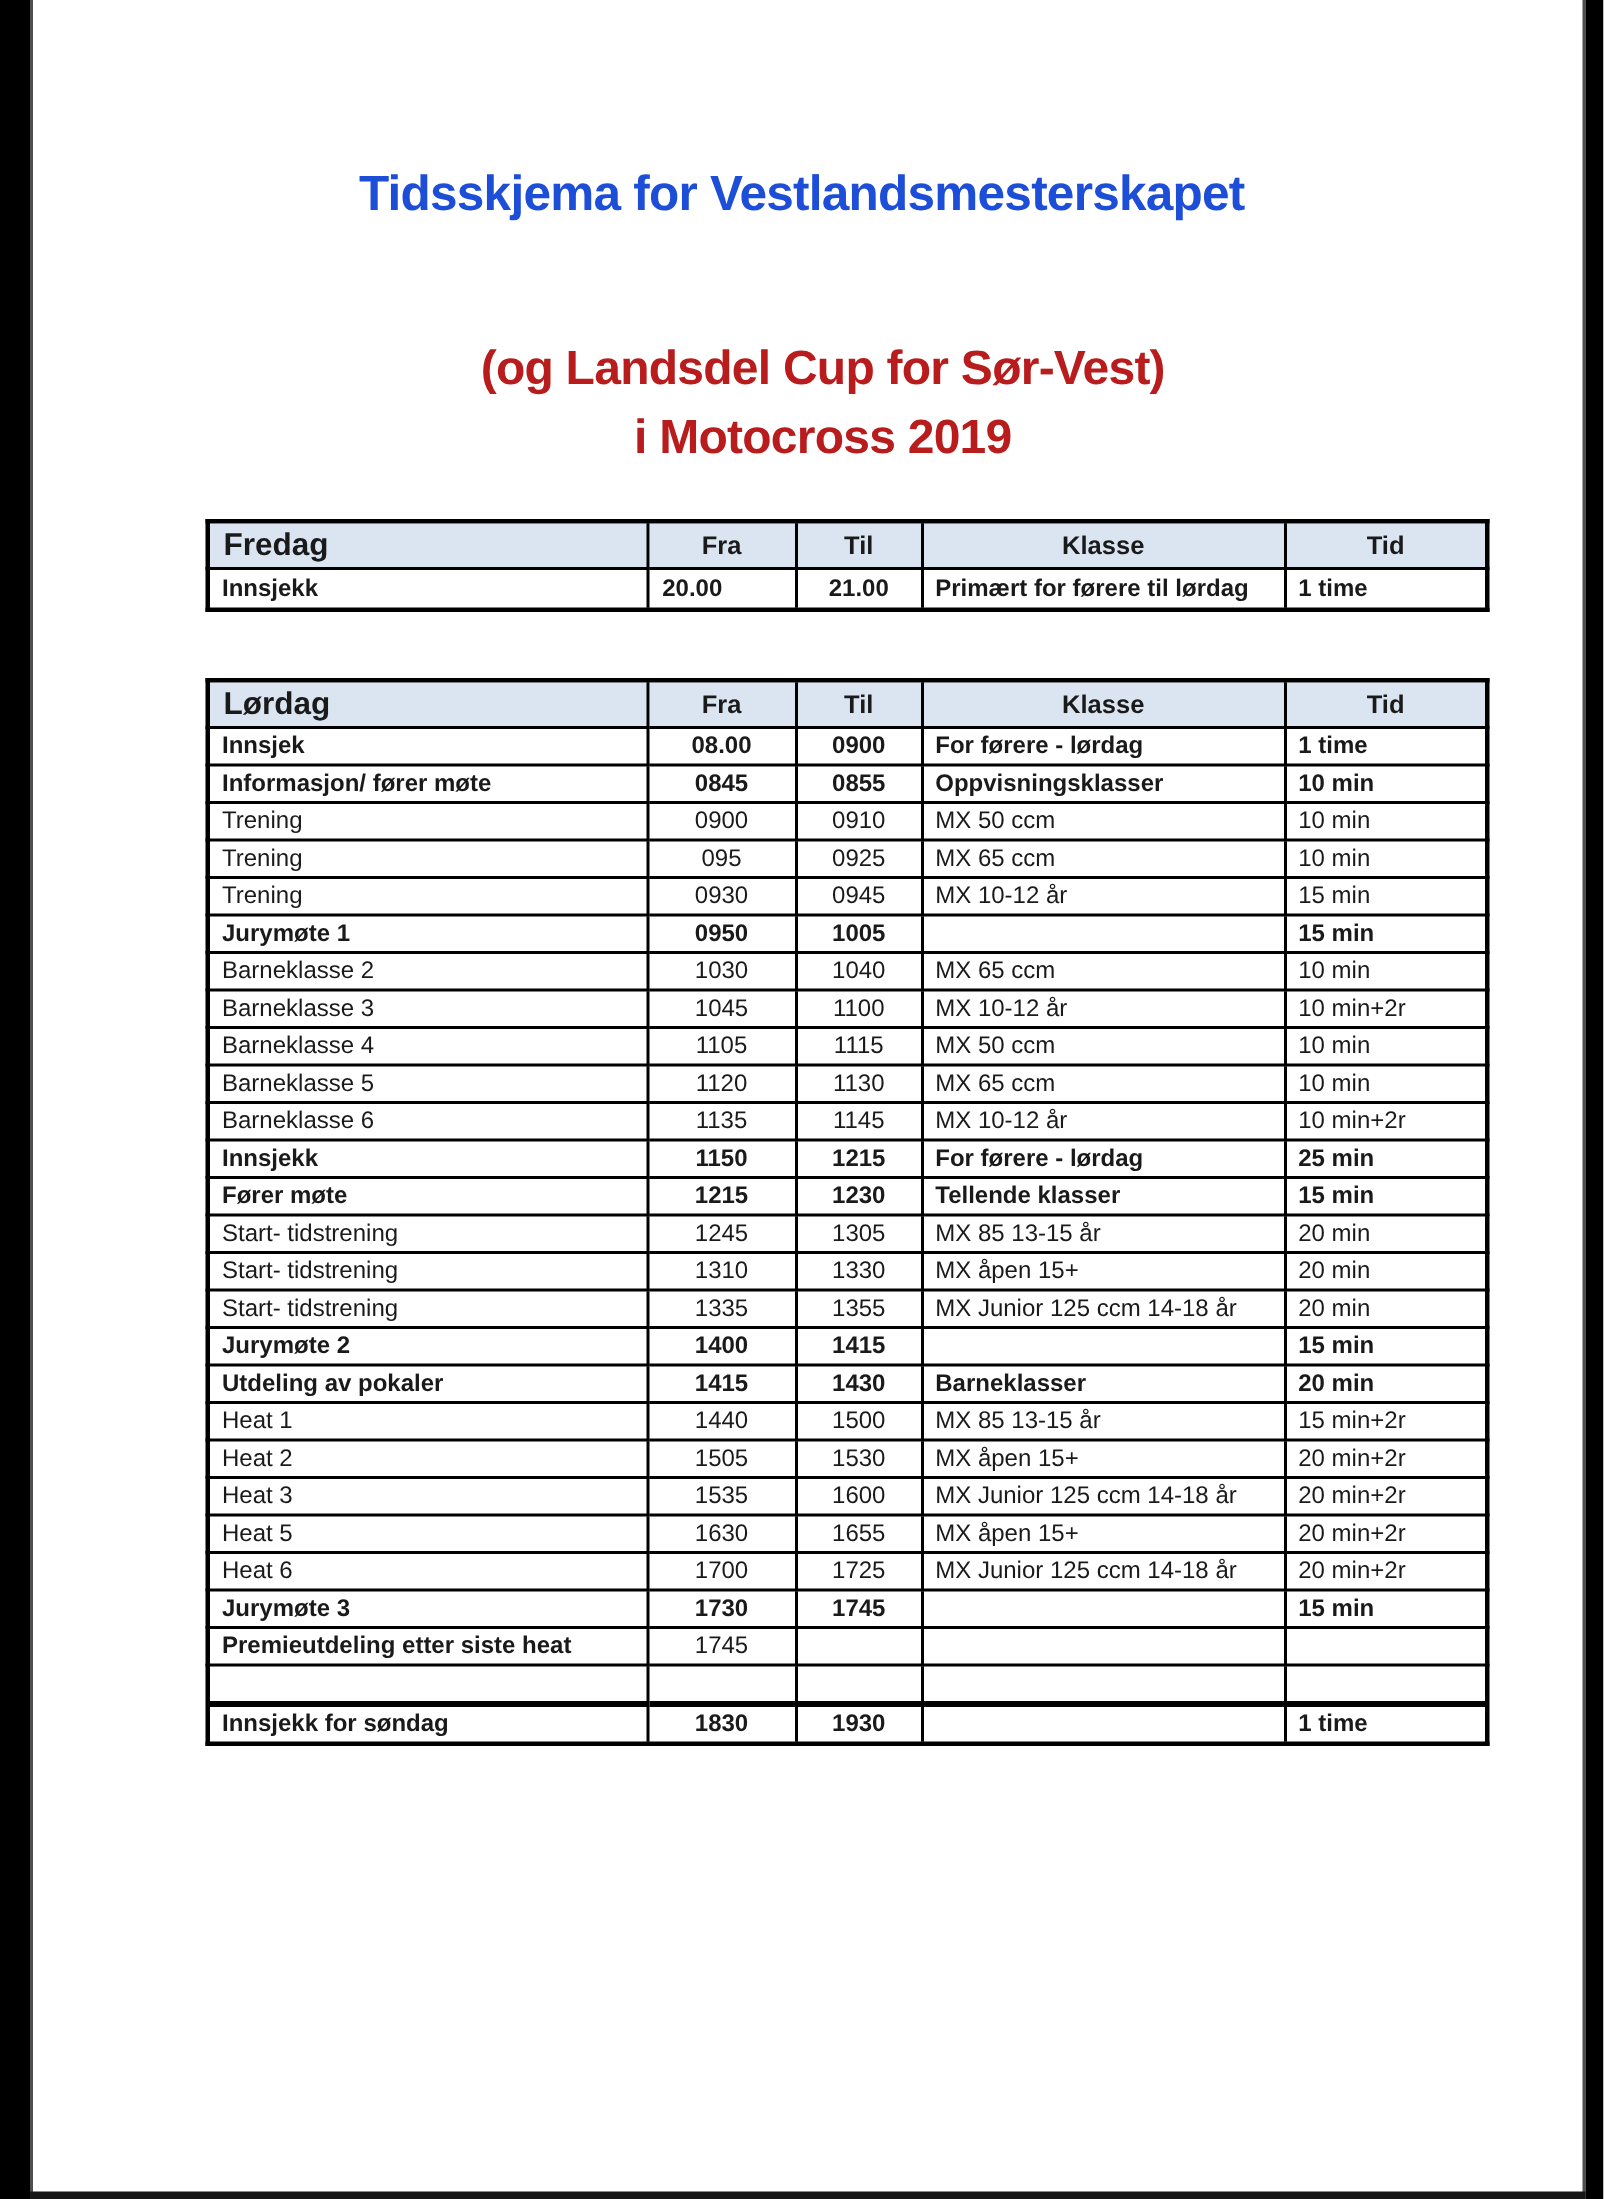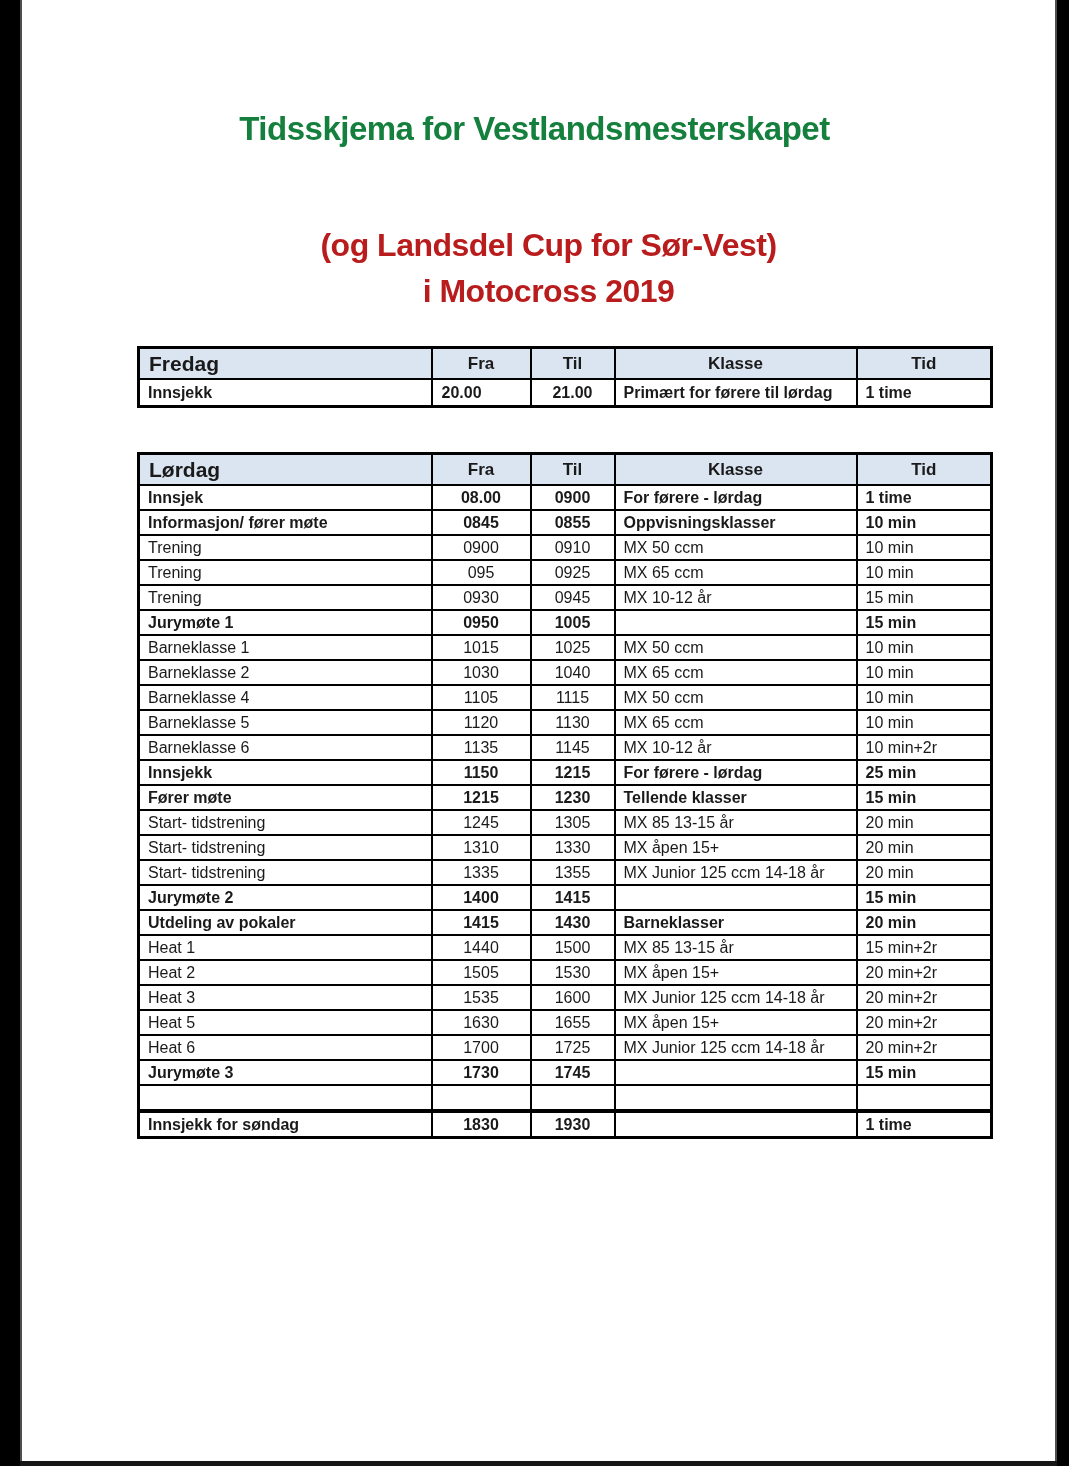--- a/index.html
+++ b/index.html
@@ -9,21 +9,21 @@
     overflow:hidden;
   }
   .bar-left  { position:absolute; left:0;      top:0; width:20px;  height:1466px; background:#000; }
   .edge-left { position:absolute; left:20px;   top:0; width:2px;   height:1466px; background:#4f4f4f; }
   .edge-right{ position:absolute; left:1055px; top:0; width:2px;   height:1466px; background:#4f4f4f; }
   .bar-right { position:absolute; left:1057px; top:0; width:12px;  height:1466px; background:#000; }
   .bottom-line{ position:absolute; left:20px;  top:1461px; width:1037px; height:5px; background:#161616; }
 
   .doc-title {
     position:absolute; top:110px; left:22px; width:1025px; margin:0;
-    text-align:center; font-size:33px; font-weight:bold; color:#15803d;
+    text-align:center; font-size:33px; font-weight:bold; color:#1d4ed8;
     letter-spacing:-0.5px;
   }
   .doc-subtitle {
     position:absolute; top:222px; left:22px; width:1053px;
     text-align:center; font-size:32px; font-weight:bold; color:#b91c1c;
     line-height:46px; letter-spacing:-0.5px;
   }
 
   table.sched {
     position:absolute; left:137px; width:853px;
@@ -150,32 +150,32 @@
         <td class="col-tid">15 min</td>
       </tr>
       <tr>
         <td class="col-activity b">Jurymøte 1</td>
         <td class="col-fra b">0950</td>
         <td class="col-til b">1005</td>
         <td class="col-klasse b"></td>
         <td class="col-tid b">15 min</td>
       </tr>
       <tr>
-        <td class="col-activity">Barneklasse 1</td>
-        <td class="col-fra">1015</td>
-        <td class="col-til">1025</td>
-        <td class="col-klasse">MX 50 ccm</td>
-        <td class="col-tid">10 min</td>
-      </tr>
-      <tr>
         <td class="col-activity">Barneklasse  2</td>
         <td class="col-fra">1030</td>
         <td class="col-til">1040</td>
         <td class="col-klasse">MX 65 ccm</td>
         <td class="col-tid">10 min</td>
+      </tr>
+      <tr>
+        <td class="col-activity">Barneklasse 3</td>
+        <td class="col-fra">1045</td>
+        <td class="col-til">1100</td>
+        <td class="col-klasse">MX 10-12 år</td>
+        <td class="col-tid">10 min+2r</td>
       </tr>
       <tr>
         <td class="col-activity">Barneklasse 4</td>
         <td class="col-fra">1105</td>
         <td class="col-til">1115</td>
         <td class="col-klasse">MX 50 ccm</td>
         <td class="col-tid">10 min</td>
       </tr>
       <tr>
         <td class="col-activity">Barneklasse 5</td>
@@ -276,20 +276,27 @@
         <td class="col-tid">20 min+2r</td>
       </tr>
       <tr>
         <td class="col-activity b">Jurymøte 3</td>
         <td class="col-fra b">1730</td>
         <td class="col-til b">1745</td>
         <td class="col-klasse b"></td>
         <td class="col-tid b">15 min</td>
       </tr>
       <tr>
+        <td class="col-activity b">Premieutdeling etter siste heat</td>
+        <td class="col-fra">1745</td>
+        <td class="col-til"></td>
+        <td class="col-klasse b"></td>
+        <td class="col-tid b"></td>
+      </tr>
+      <tr>
         <td class="col-activity"></td>
         <td class="col-fra"></td>
         <td class="col-til"></td>
         <td class="col-klasse"></td>
         <td class="col-tid"></td>
       </tr>
       <tr class="sep-above">
         <td class="col-activity b">Innsjekk for søndag</td>
         <td class="col-fra b">1830</td>
         <td class="col-til b">1930</td>

